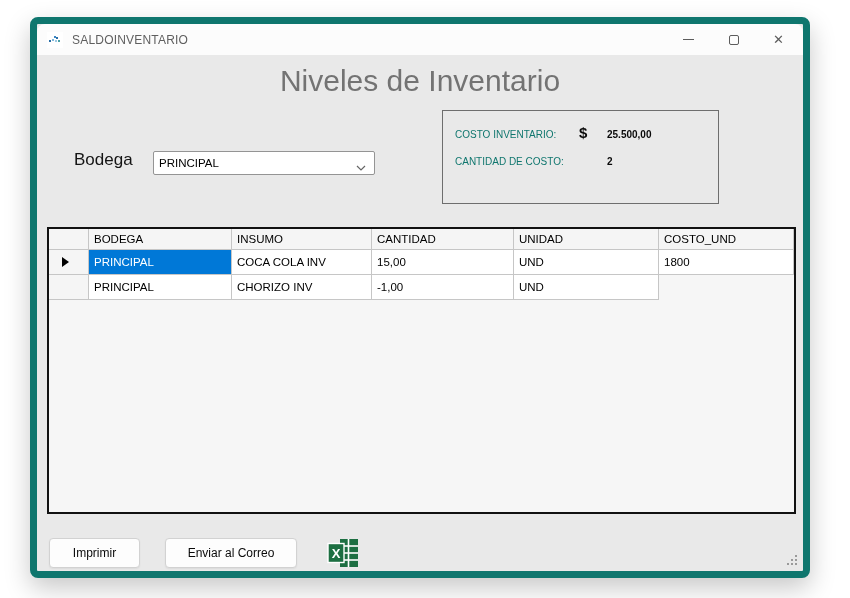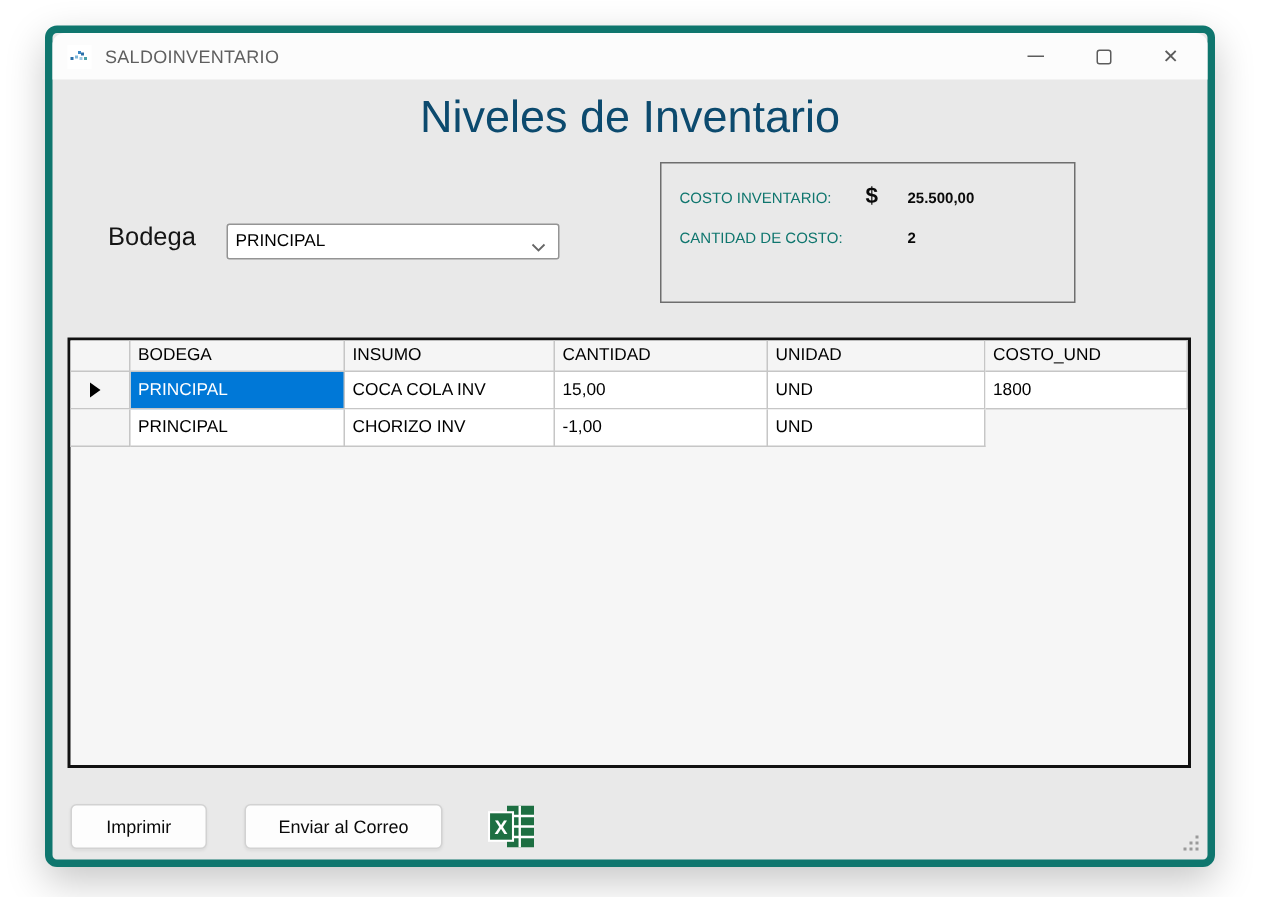--- a/index.html
+++ b/index.html
@@ -1,41 +1,41 @@
 <!DOCTYPE html>
 <html><head>
 <meta charset="utf-8">
 <style>
   * { margin:0; padding:0; box-sizing:border-box; }
   html,body { width:850px; height:598px; background:#ffffff; font-family:"Liberation Sans", sans-serif; overflow:hidden; }
 
   .window {
     position:absolute; left:30px; top:17px; width:780px; height:561px;
-    background:#e9e9e9; border:5px solid #0f766e; border-radius:8px;
+    background:#e9e9e9; border:7px solid #0f766e; border-radius:8px;
     box-shadow:0 10px 26px rgba(0,0,0,0.22);
   }
 
   
   .titlebar {
     position:absolute; left:0; top:0; right:0; height:31px;
     background:#fcfcfc; border-radius:8px 8px 0 0;
     display:flex; align-items:center;
   }
   .app-icon { width:16px; height:16px; margin-left:10px; background:#fff; }
   .title-text { margin-left:9px; font-size:12px; color:#5f5f5f; letter-spacing:0.2px; }
   .win-controls { position:absolute; right:2px; top:0; height:31px; display:flex; }
   .win-btn { width:45px; height:31px; display:flex; align-items:center; justify-content:center; }
   .glyph-min { width:11px; height:1px; background:#5c5c5c; }
   .glyph-max { width:10px; height:10px; border:1px solid #5c5c5c; border-radius:2px; }
   .glyph-close { font-size:13px; color:#5c5c5c; line-height:1; }
 
   
   .page-title {
     position:absolute; left:0; right:0; top:40px; text-align:center;
-    font-size:30px; color:#0c4a6e; font-weight:400;
+    font-size:30px; color:#737373; font-weight:400;
   }
 
   
   .bodega-label { position:absolute; left:37px; top:126px; font-size:17px; color:#141414; }
   .combo {
     position:absolute; left:116px; top:127px; width:222px; height:24px;
     background:#fff; border:1px solid #949494; border-radius:2px;
     display:flex; align-items:center; padding-left:5px; font-size:11.5px; color:#000;
   }
   .combo .chev { position:absolute; right:8px; top:9px; }

